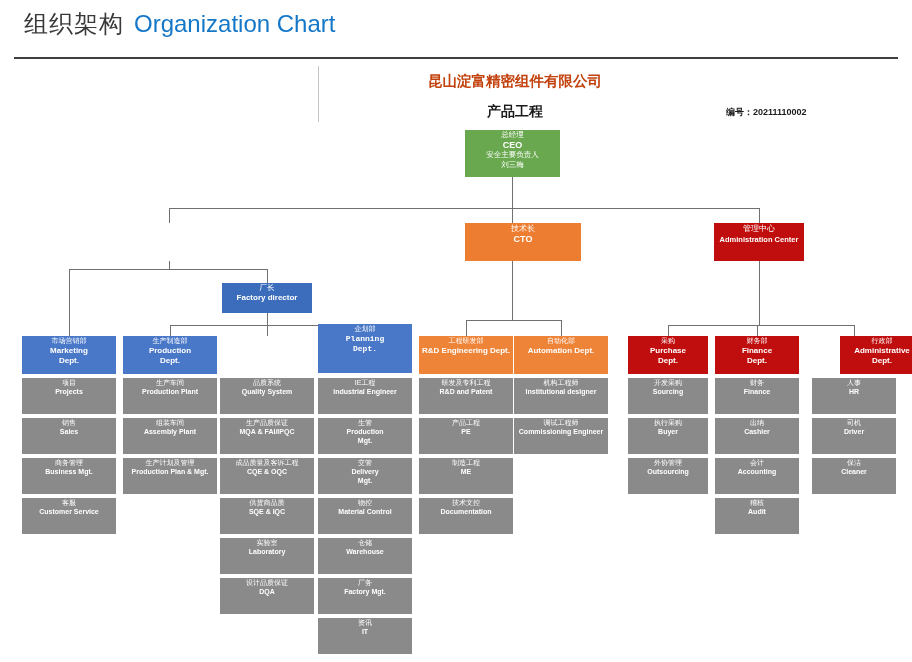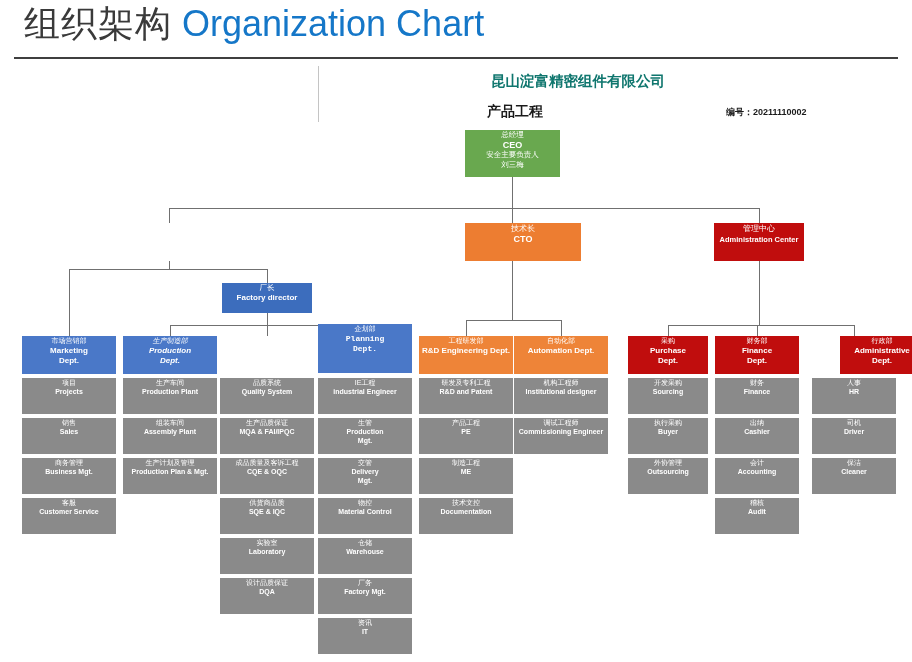--- a/index.html
+++ b/index.html
@@ -1,25 +1,25 @@
 <!DOCTYPE html>
 <html><head>
 <meta charset="utf-8">
 <style>
   html,body{margin:0;padding:0;background:#ffffff;}
   .page{position:relative;width:912px;height:662px;overflow:hidden;background:#fff;
         font-family:"Liberation Sans","DejaVu Sans",sans-serif;}
-  .page-title{position:absolute;left:24px;top:0;white-space:nowrap;font-size:36px;}
+  .page-title{position:absolute;left:24px;top:8px;white-space:nowrap;font-size:24px;}
   .t-zh{color:#3a3a3a;font-family:"Liberation Serif","DejaVu Serif",serif;letter-spacing:1px;}
   .t-en{margin-left:10px;font-weight:400;}
   .rule{position:absolute;left:14px;top:57px;width:884px;height:2px;background:#3f3f3f;}
   .chart{position:absolute;left:0;top:60px;width:912px;height:602px;}
   .edge-line{position:absolute;left:318px;top:6px;width:1px;height:56px;background:#c4c4c4;}
-  .company{position:absolute;left:365px;top:12px;width:300px;text-align:right;
-           font-size:14.5px;font-weight:bold;color:#0f766e;}
+  .company{position:absolute;left:365px;top:12px;width:300px;text-align:center;
+           font-size:14.5px;font-weight:bold;color:#c2410c;}
   .chart-sub{position:absolute;left:365px;top:43px;width:300px;text-align:center;
            font-size:14px;font-weight:bold;color:#1a1a1a;}
   .doc-no{position:absolute;left:726px;top:46px;font-size:9px;font-weight:bold;color:#1a1a1a;}
   .box{position:absolute;color:#fff;display:flex;flex-direction:column;
        align-items:center;text-align:center;box-sizing:border-box;}
   .box .zh{font-size:7px;line-height:9px;white-space:pre;}
   .box .en{font-size:8px;font-weight:bold;line-height:9.5px;white-space:pre;}
   .ceo{left:465px;top:70px;width:95px;height:47px;}
   .ceo .zh{font-size:7.5px;line-height:10px;}
   .ceo .en{font-size:9px;line-height:10px;}
@@ -103,21 +103,21 @@
         <div class="en">Sales</div>
       </div>
       <div class="box item" style="left: 22px; top: 398px; width: 94px; height: 36px; background: rgb(138, 138, 138);">
         <div class="zh">商务管理</div>
         <div class="en">Business Mgt.</div>
       </div>
       <div class="box item" style="left: 22px; top: 438px; width: 94px; height: 36px; background: rgb(138, 138, 138);">
         <div class="zh">客服</div>
         <div class="en">Customer Service</div>
       </div>
-      <div class="box dept" style="left: 123px; top: 276px; width: 94px; height: 38px; background: rgb(74, 120, 200); font-style: italic;">
+      <div class="box dept" style="left: 123px; top: 276px; width: 94px; height: 38px; background: rgb(74, 120, 200);">
         <div class="zh">生产制造部</div>
         <div class="en">Production
 Dept.</div>
       </div>
       <div class="box item" style="left: 123px; top: 318px; width: 94px; height: 36px; background: rgb(138, 138, 138);">
         <div class="zh">生产车间</div>
         <div class="en">Production Plant</div>
       </div>
       <div class="box item" style="left: 123px; top: 358px; width: 94px; height: 36px; background: rgb(138, 138, 138);">
         <div class="zh">组装车间</div>

